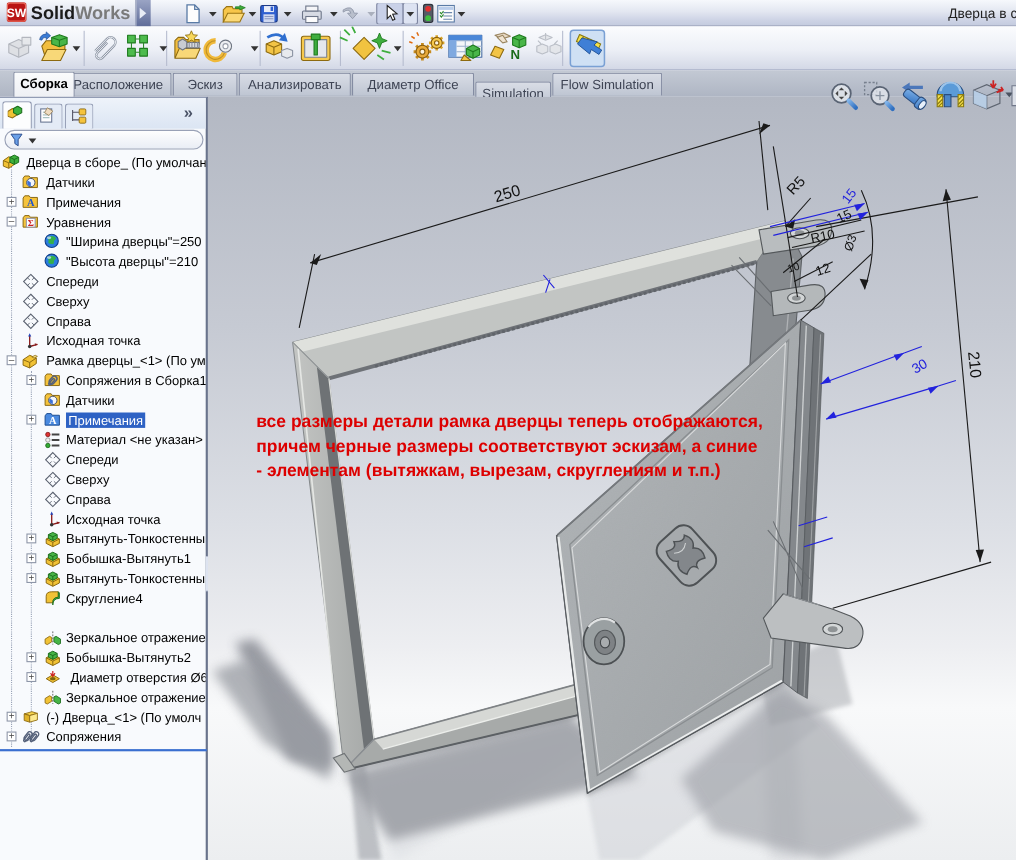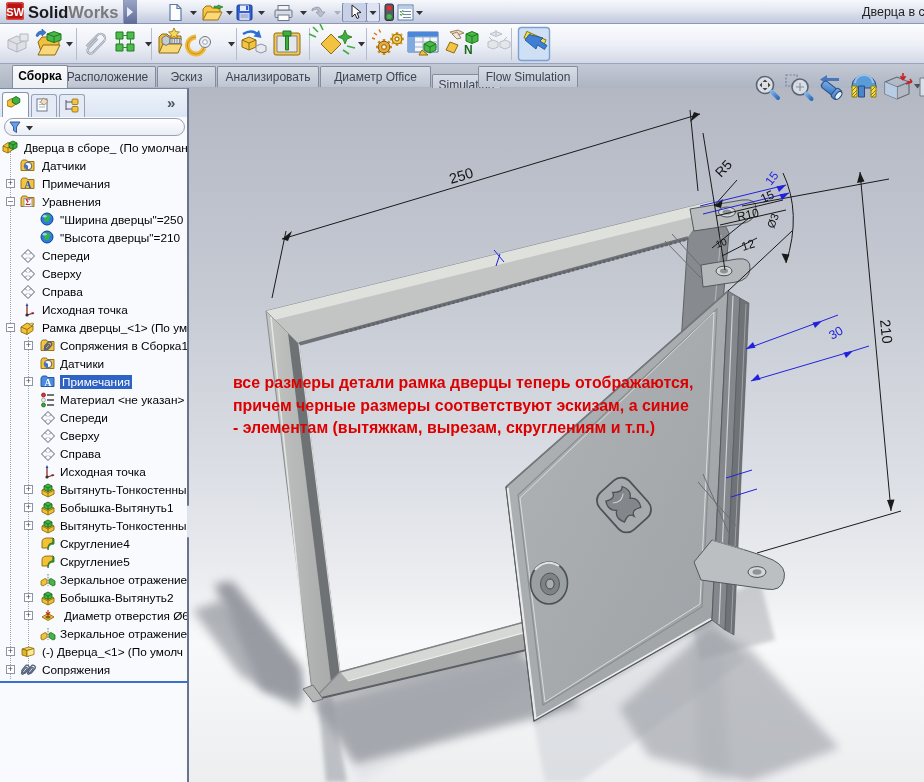--- a/index.html
+++ b/index.html
@@ -193,21 +193,21 @@
  </g>
 </svg>
 
 <div class="abs" id="tabrow"></div>
 <div class="tab" style="left:12px;top:65px;width:56px;height:23px;background:linear-gradient(#fafbfc,#eef0f4);color:#000;z-index:2"><b>Сборка</b></div>
 <div class="tab" style="left:59px;top:66px;width:97px">Расположение</div>
 <div class="tab" style="left:157px;top:66px;width:59px">Эскиз</div>
 <div class="tab" style="left:217px;top:66px;width:102px">Анализировать</div>
 <div class="tab" style="left:320px;top:66px;width:111px">Диаметр Office</div>
 <div class="tab" style="left:432px;top:74px;width:69px">Simulation</div>
-<div class="tab" style="left:478px;top:66px;width:100px">Flow Simulation</div>
+<div class="tab" style="left:502px;top:66px;width:100px">Flow Simulation</div>
 
 <div class="abs" id="lpanel"></div>
 <svg width="0" height="0" style="position:absolute">
       <defs>
  <g id="i-asm">
           <path d="M1,6 l5,-3.5 5,2 0,5 -5,3.5 -5,-2 z" fill="#f1c235" stroke="#8d6a10" stroke-width="0.9"></path>
           <path d="M1,6 l5,2 5,-3.5 M6,8 l0,5" fill="none" stroke="#8d6a10" stroke-width="0.9"></path>
           <path d="M7,3 l4,-2 4,2 0,4.5 -4,2 -4,-2 z" fill="#3db03d" stroke="#1d6e1d" stroke-width="0.9"></path>
           <path d="M7,3 l4,2 4,-2 M11,5 l0,4.5" fill="none" stroke="#1d6e1d" stroke-width="0.9"></path>
         </g>
@@ -482,26 +482,20 @@
         <svg class="icn" style="left:40px" width="16" height="16" viewBox="0 0 16 16">
           <use href="#i-ext"></use>
         </svg>
         <span class="txt" style="left:60px">Вытянуть-Тонкостенный2</span>
       </div>
 <div class="trow" style="top:396px">
         <svg class="icn" style="left:40px" width="16" height="16" viewBox="0 0 16 16">
           <use href="#i-fil"></use>
         </svg>
         <span class="txt" style="left:60px">Скругление4</span>
-      </div>
-<div class="trow" style="top:414px">
-        <svg class="icn" style="left:40px" width="16" height="16" viewBox="0 0 16 16">
-          <use href="#i-fil"></use>
-        </svg>
-        <span class="txt" style="left:60px">Скругление5</span>
       </div>
 <div class="trow" style="top:432px">
         <svg class="icn" style="left:40px" width="16" height="16" viewBox="0 0 16 16">
           <use href="#i-mir"></use>
         </svg>
         <span class="txt" style="left:60px">Зеркальное отражение1</span>
       </div>
 <div class="trow" style="top:450px">
         <span class="ebox" style="left:24px">+</span>
         <svg class="icn" style="left:40px" width="16" height="16" viewBox="0 0 16 16">

